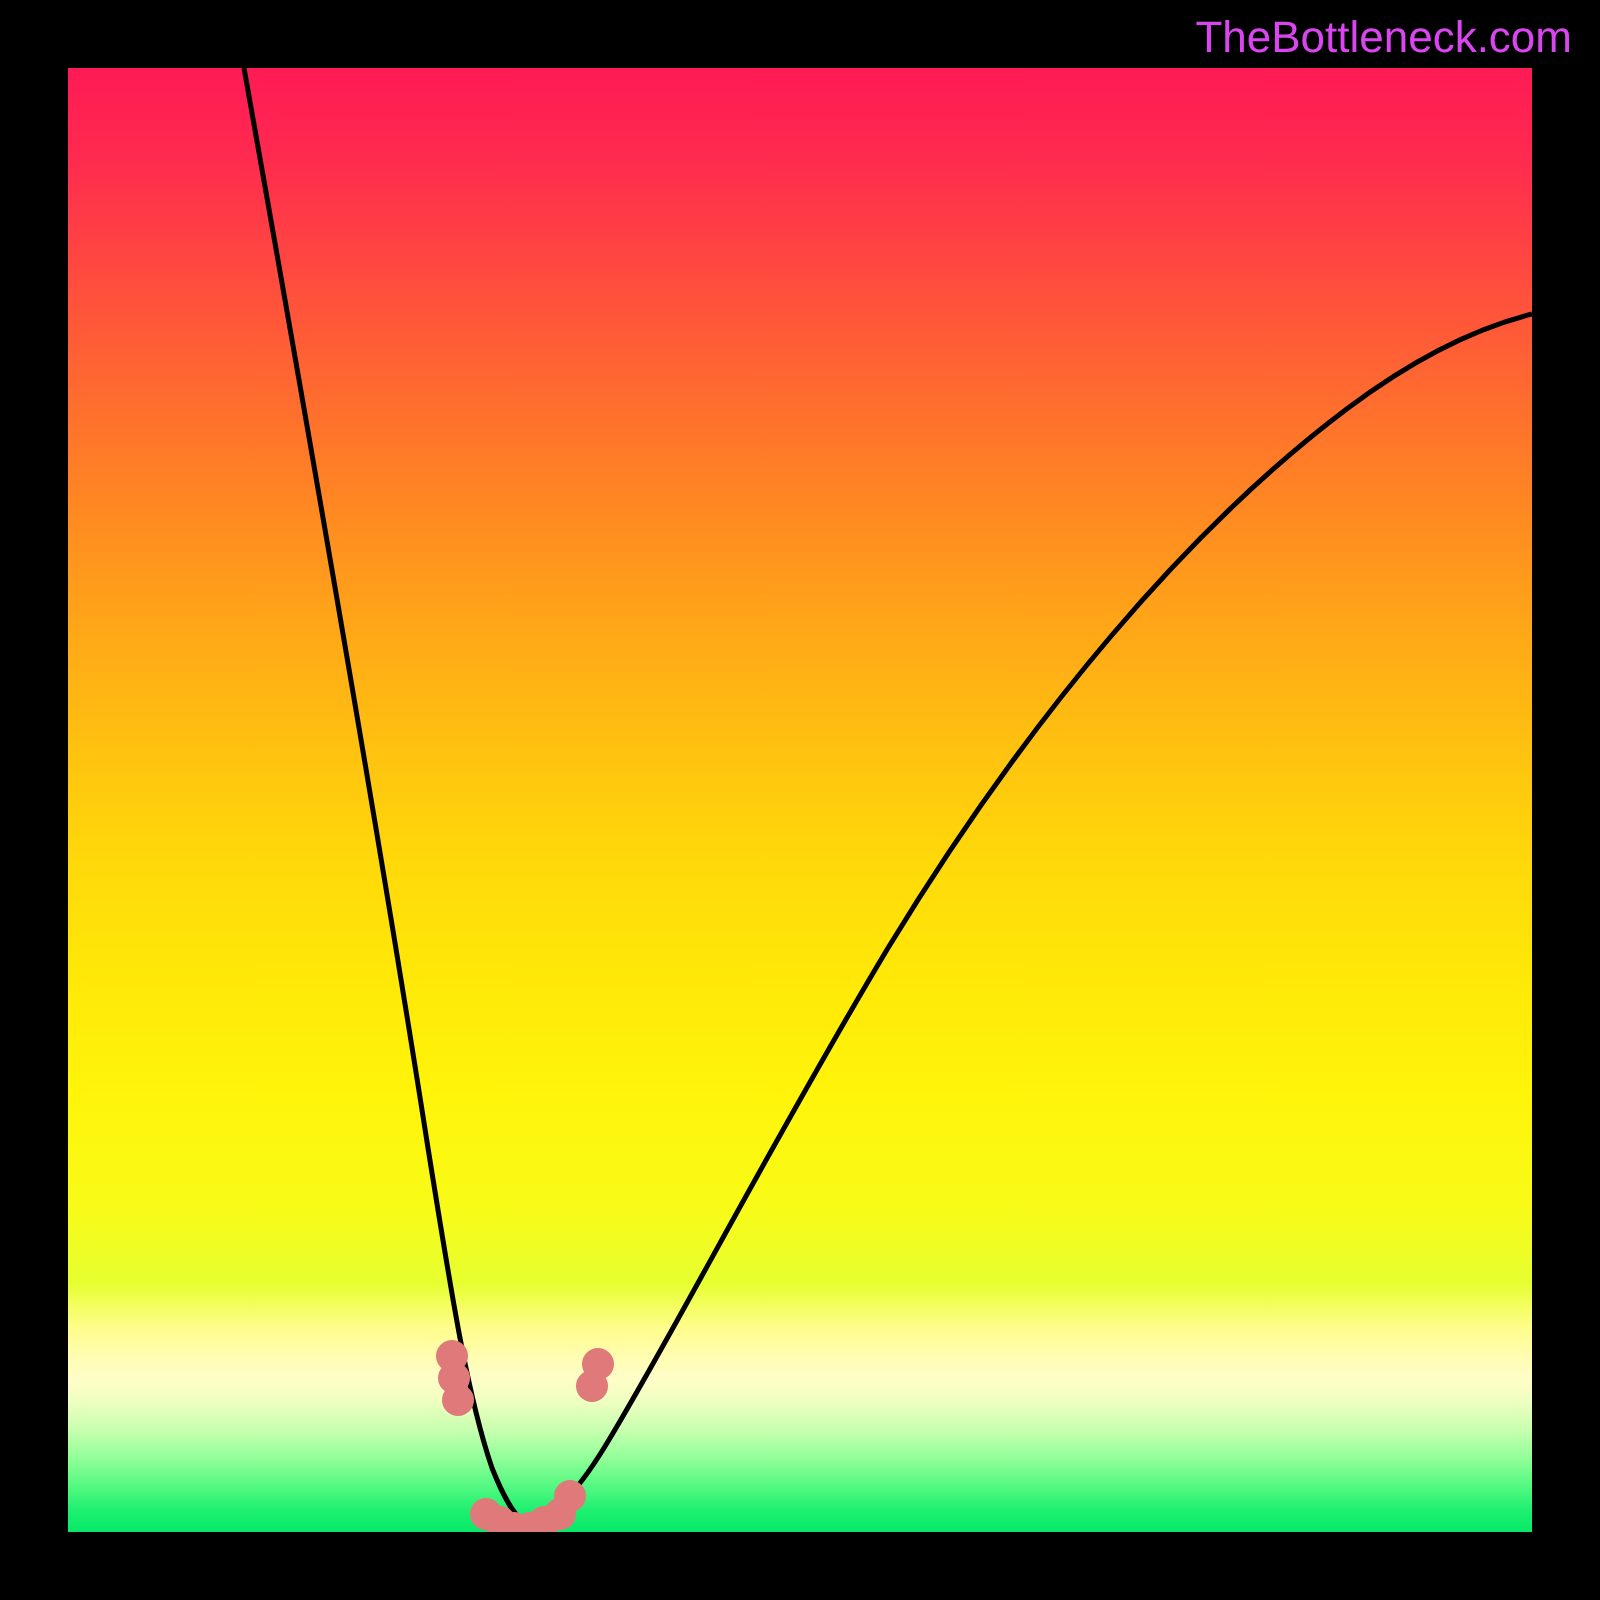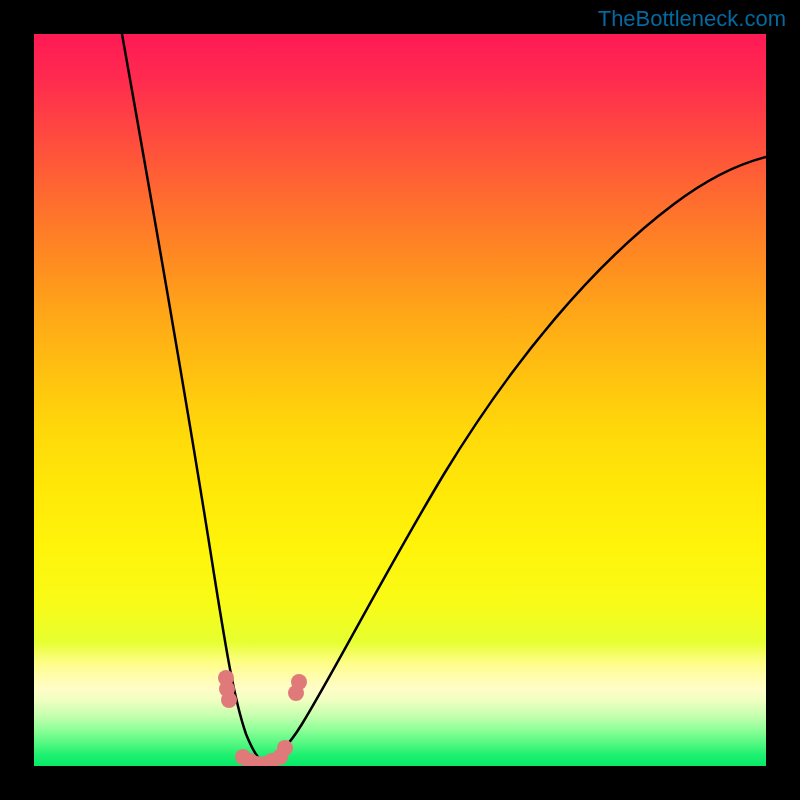--- a/index.html
+++ b/index.html
@@ -8,21 +8,21 @@
     width: 800px;
     height: 800px;
     background: #000;
     position: relative;
     font-family: Arial, sans-serif;
   }
   .watermark {
     position: absolute;
     top: 6px;
     right: 14px;
-    color: #0369a1;
+    color: #d946ef;
     font-size: 22px;
     font-weight: 500;
     z-index: 10;
   }
   .plot-area {
     position: absolute;
     left: 34px;
     top: 34px;
     width: 732px;
     height: 732px;

